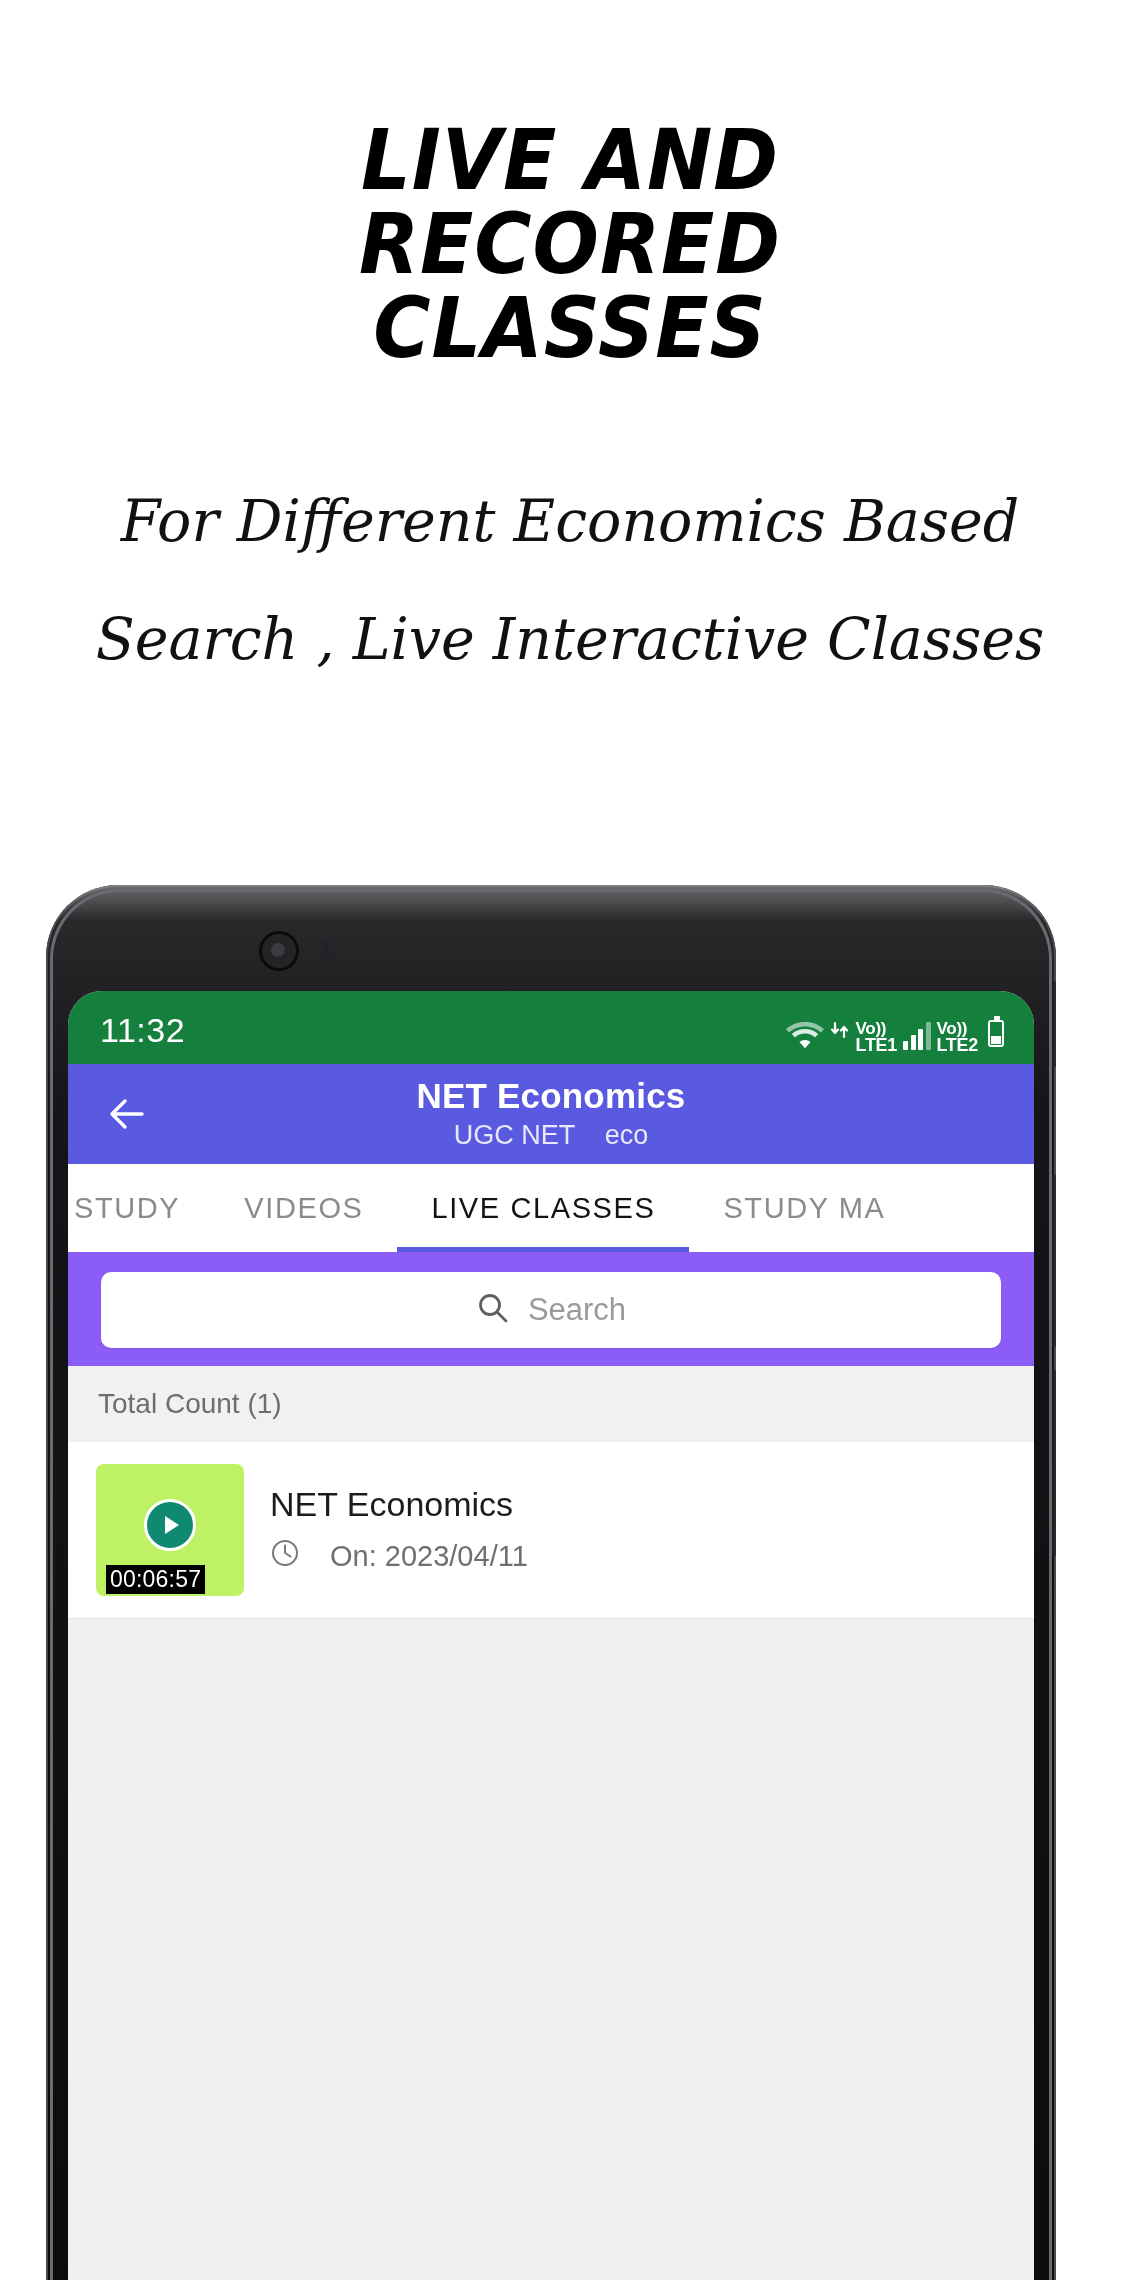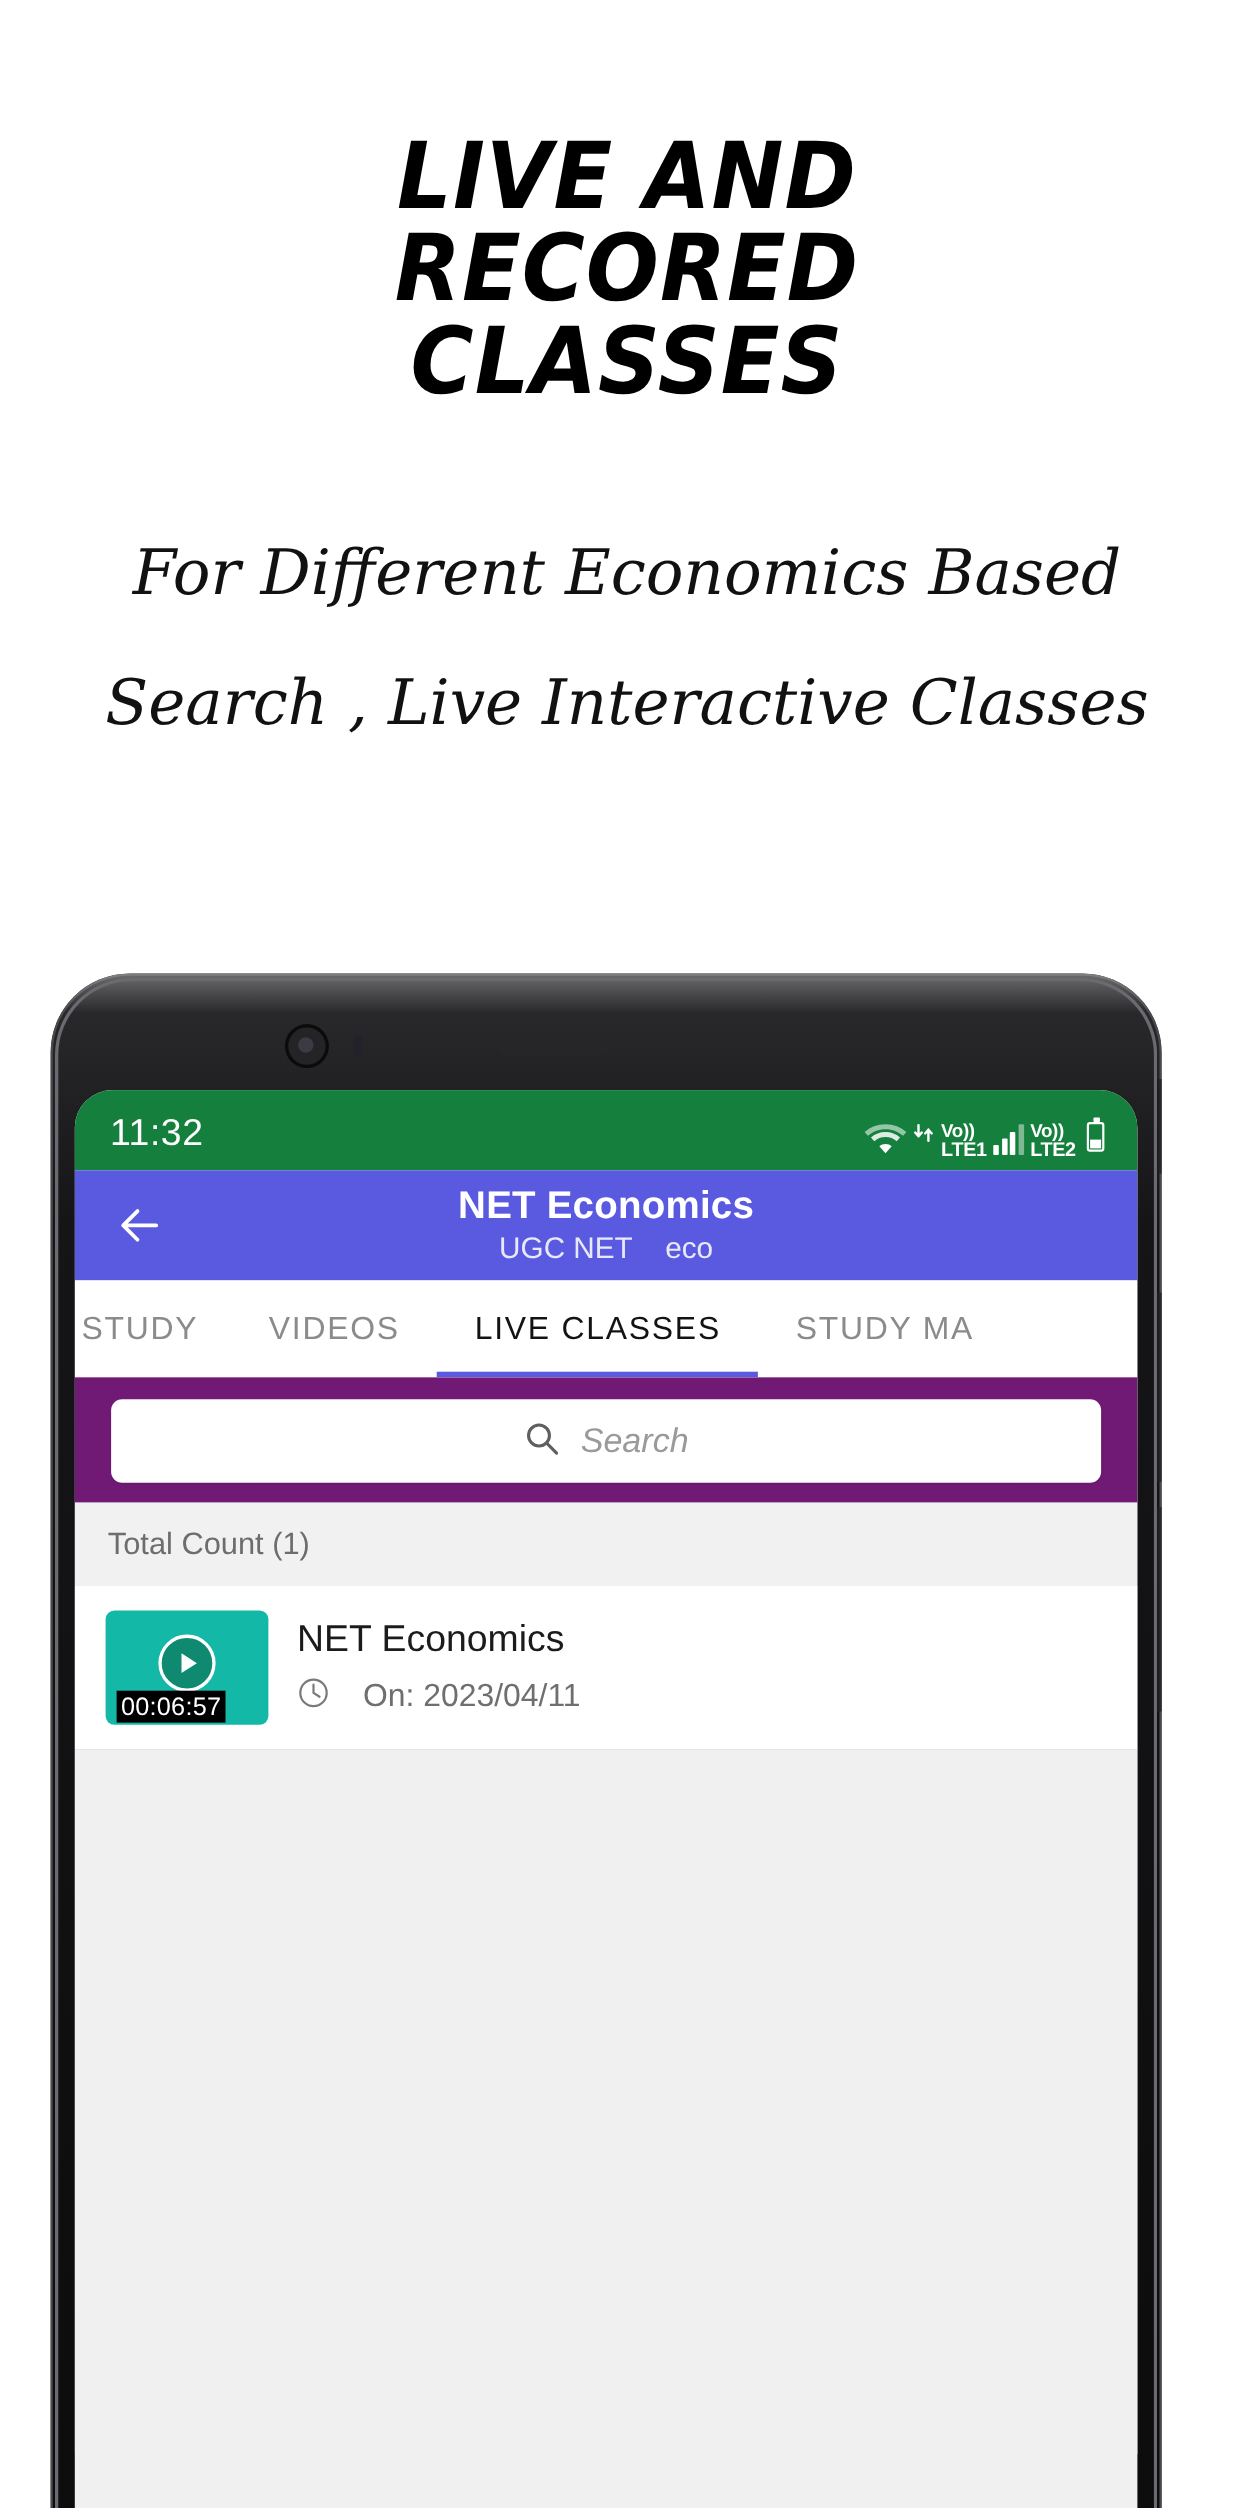--- a/index.html
+++ b/index.html
@@ -263,23 +263,22 @@
     height: 5px;
     background: #5a5ae0;
   }
   .tab.t-tests  { margin-left: -24px; padding: 0 30px; }
   .tab.t-videos { padding: 0 34px; }
   .tab.t-live   { padding: 0 34px; }
   .tab.t-study  { padding: 12px 34px; }
 
   
   .search-wrap {
-    background: #701a75;
+    background: #8b5cf6;
     padding: 20px 33px 18px 33px;
-    font-style: italic;
   }
   .search-box {
     height: 76px;
     background: #ffffff;
     border-radius: 10px;
     display: flex;
     align-items: center;
     justify-content: center;
     gap: 18px;
     box-shadow: 0 1px 2px rgba(0,0,0,.07);
@@ -306,22 +305,22 @@
     display: flex;
     align-items: center;
     gap: 26px;
     padding: 22px 24px 22px 28px;
     background: #ffffff;
     border-bottom: 1px solid #e4e4e4;
     cursor: pointer;
   }
   .thumb {
     position: relative;
-    width: 148px; height: 104px;
-    background: #14b8a6;
+    width: 148px; height: 132px;
+    background: #bef264;
     border-radius: 8px;
     flex: 0 0 148px;
   }
   .play-ring {
     position: absolute;
     left: 50%; top: 46%;
     transform: translate(-50%,-50%);
     width: 52px; height: 52px;
     border: 3px solid #ffffff;
     border-radius: 50%;

